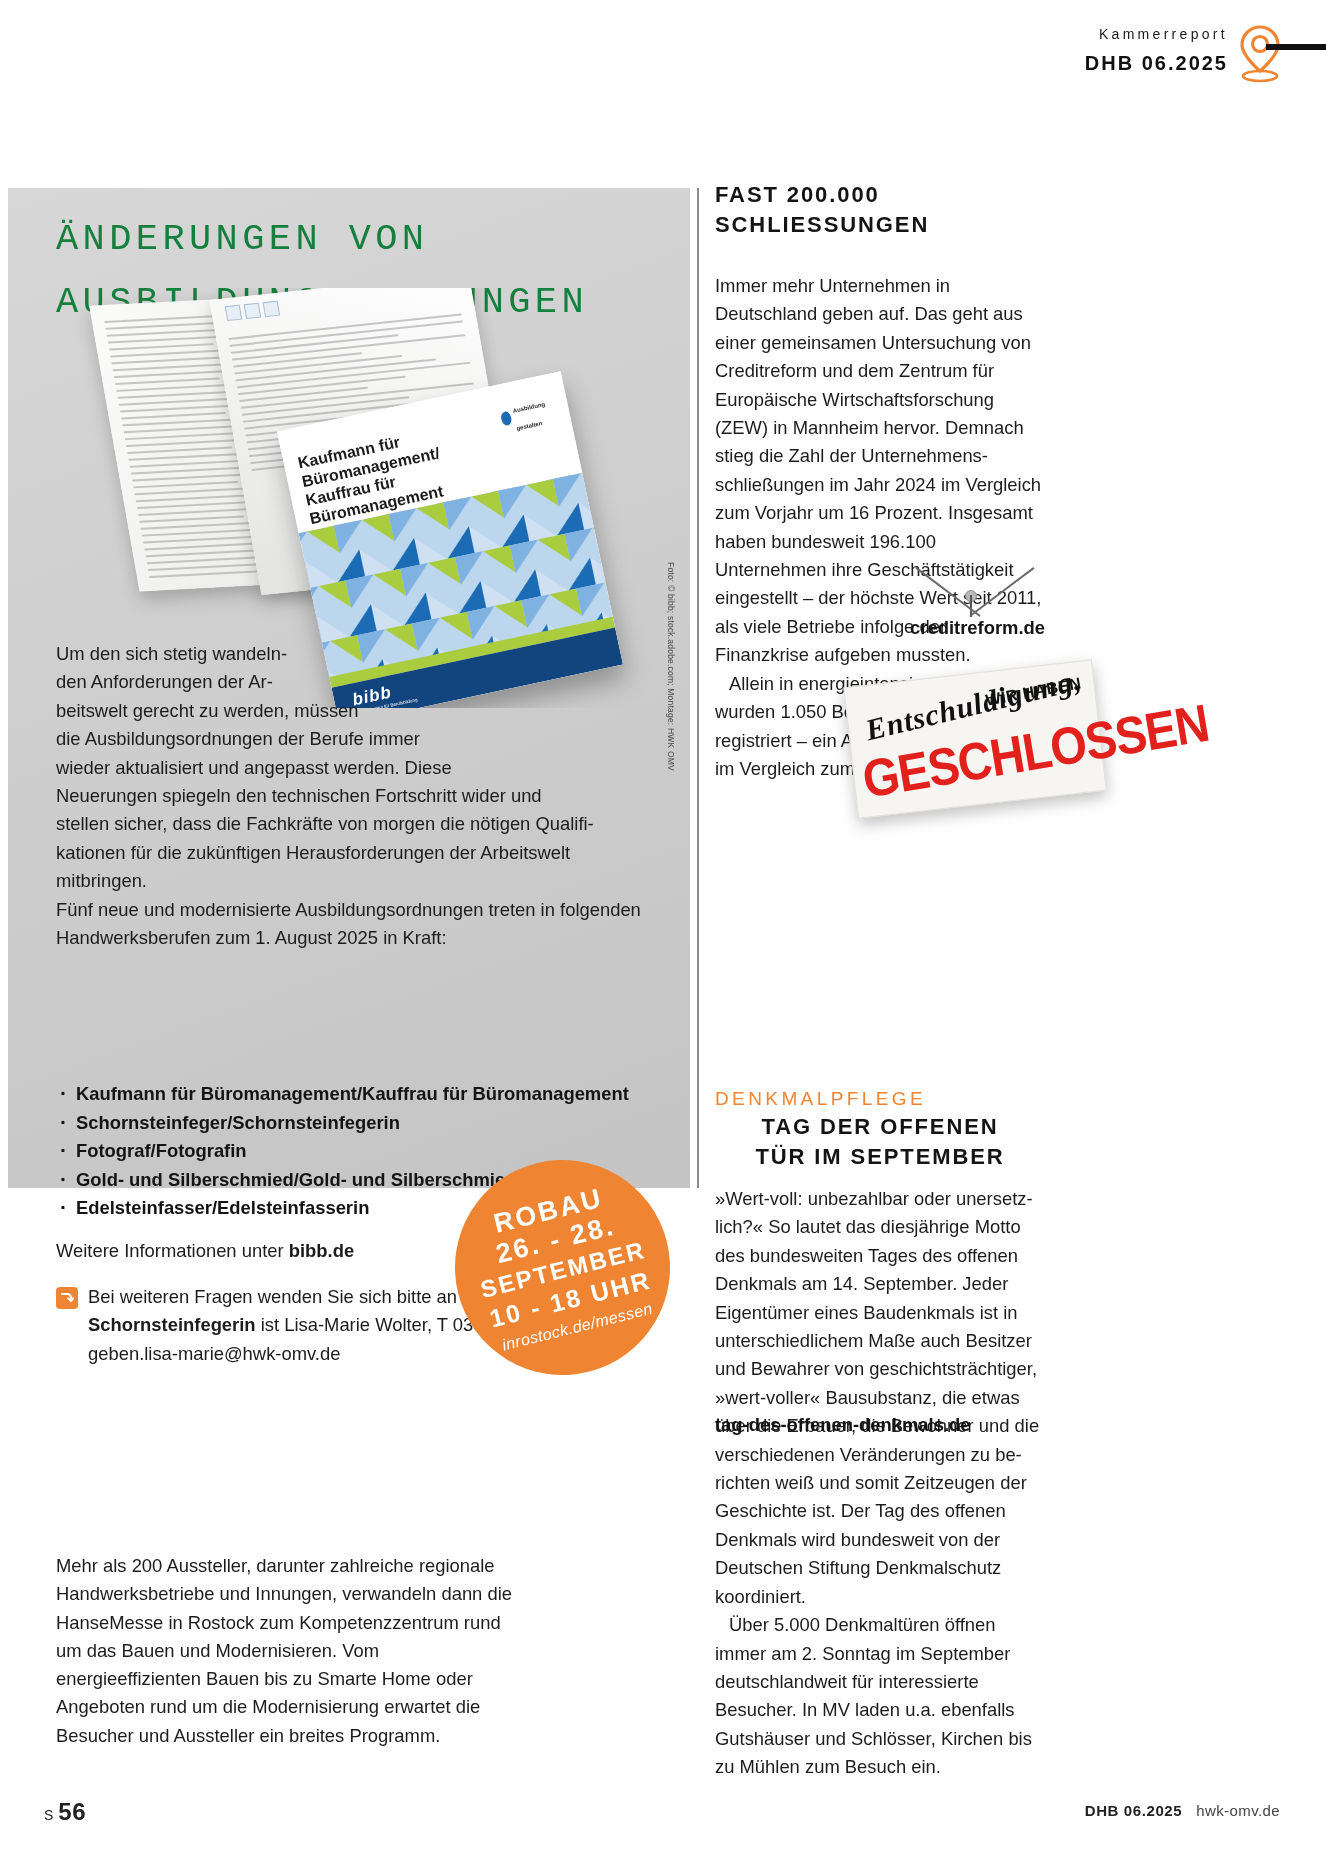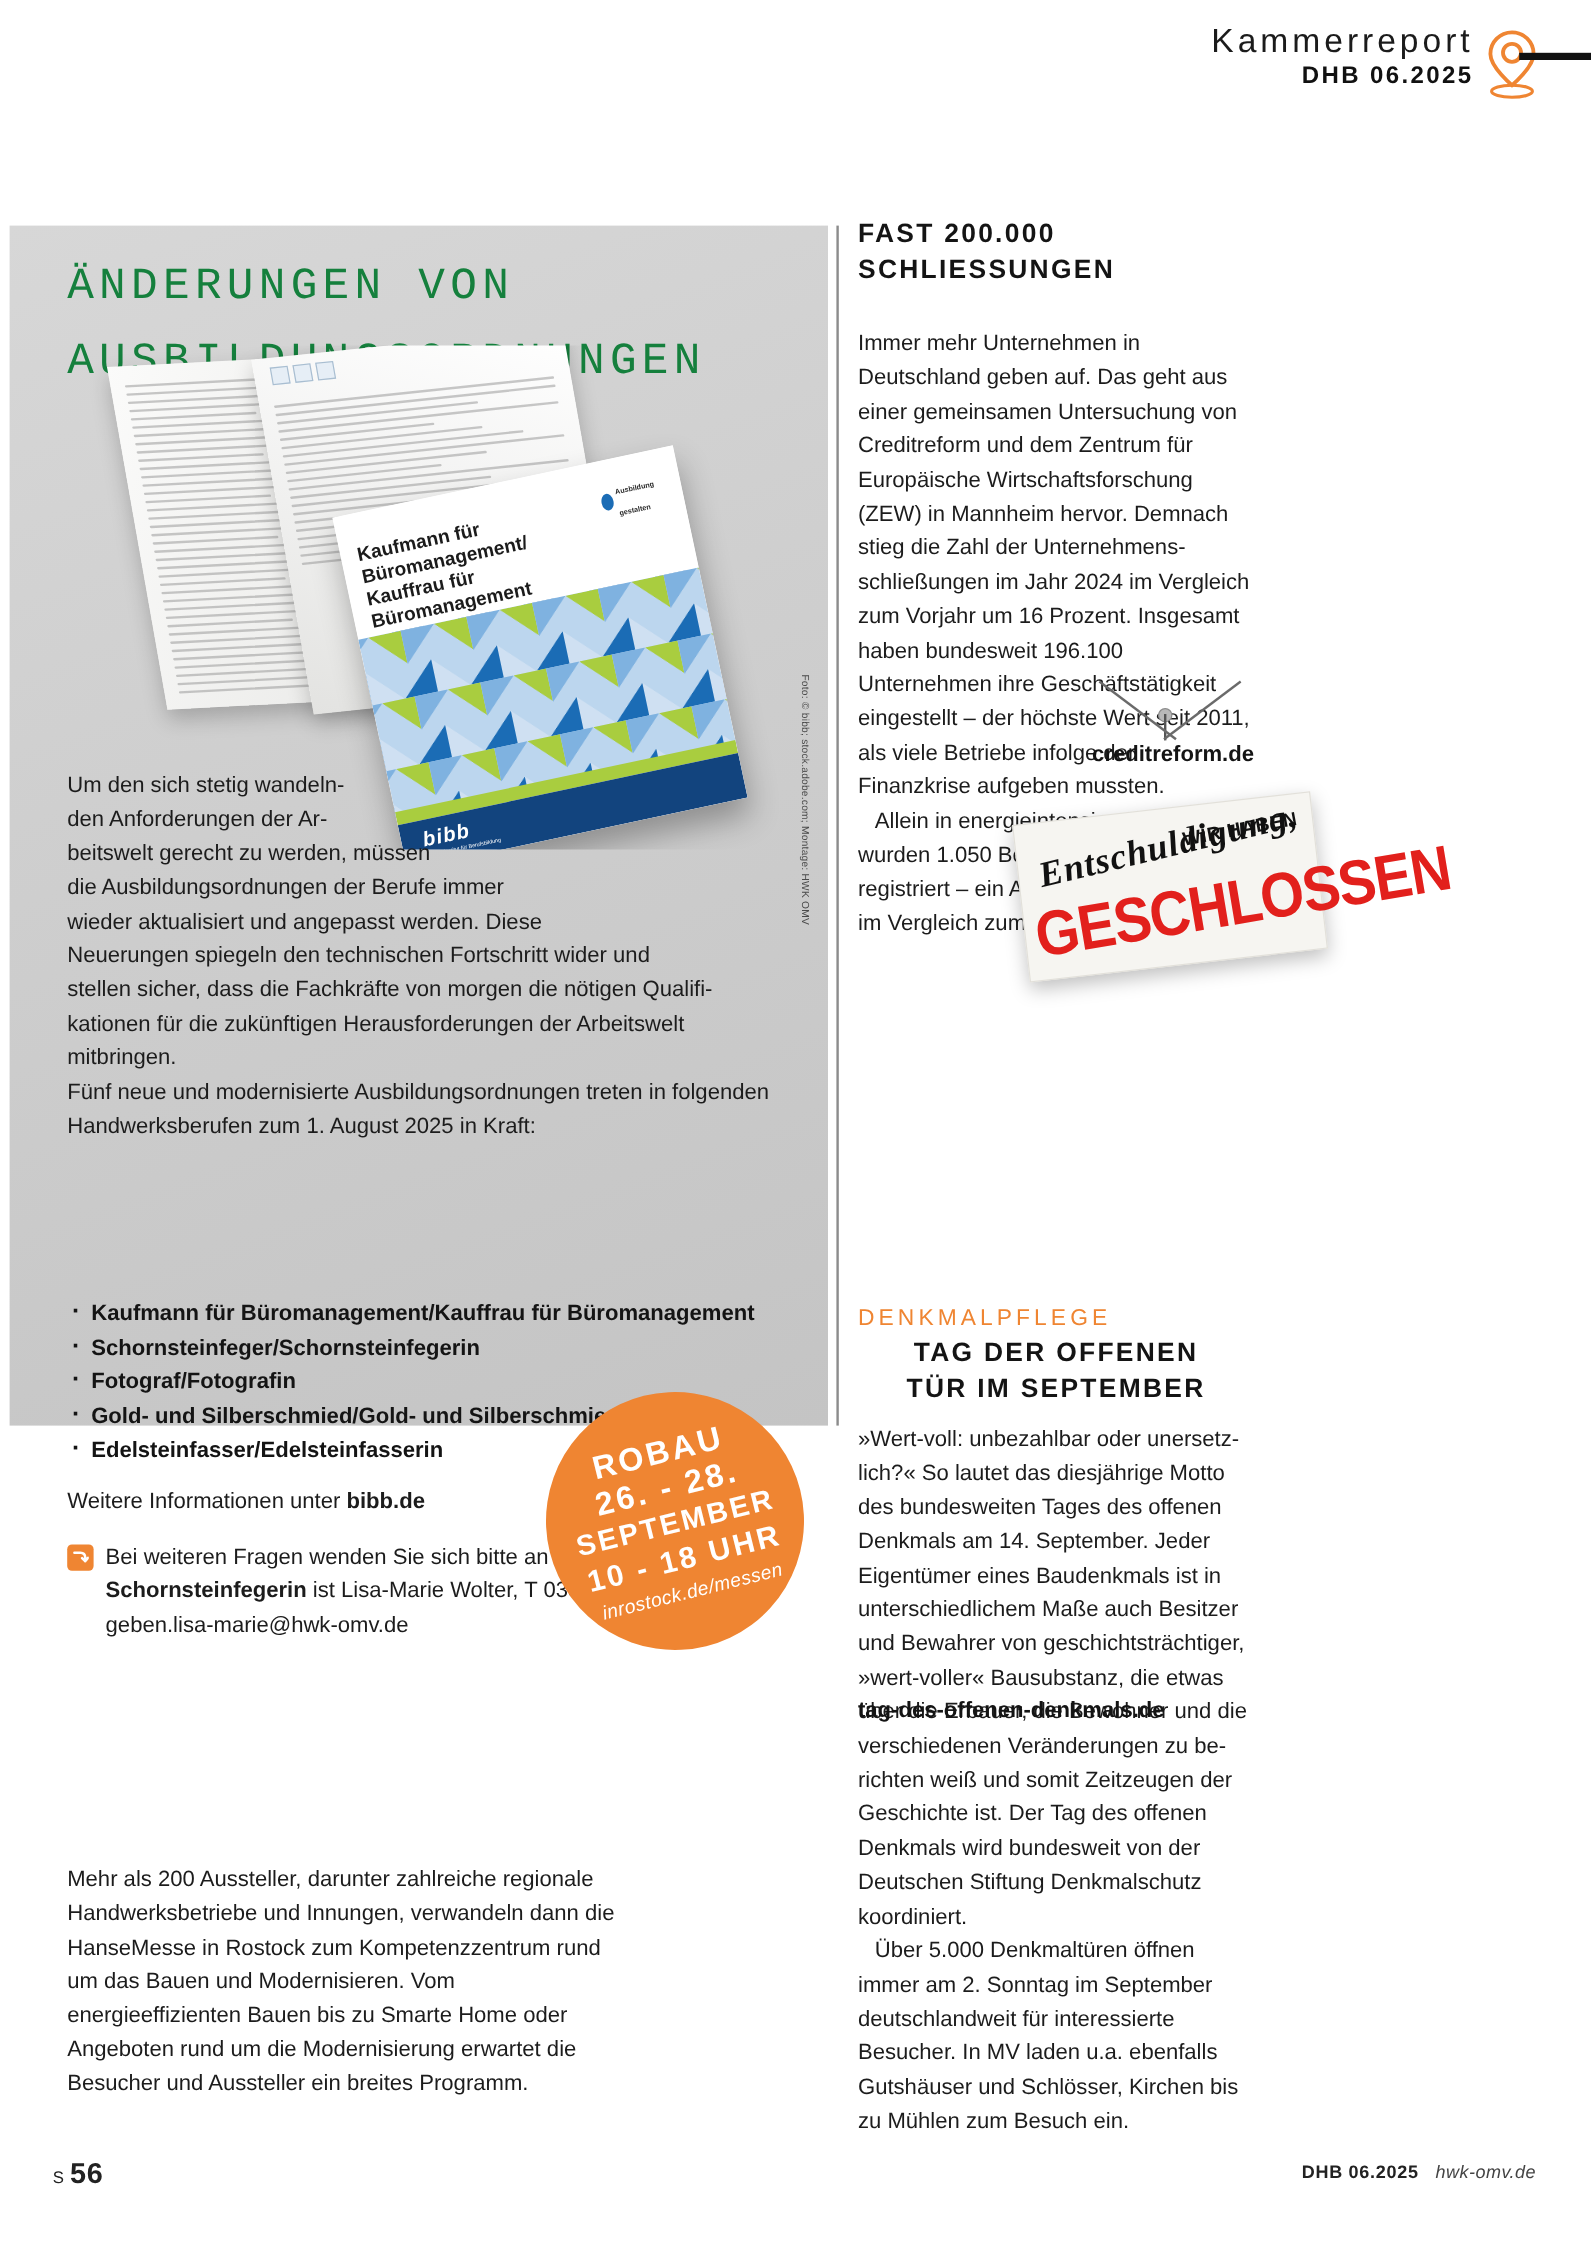--- a/index.html
+++ b/index.html
@@ -10,21 +10,21 @@
     overflow: hidden;
   }
   .page { position: relative; width: 1326px; height: 1875px; background:#fff; }
 
   
   .header {
     position: absolute; top: 22px; right: 0; width: 560px; height: 62px;
   }
   .hdr-text { position: absolute; right: 98px; top: 0; text-align: right; }
   .hdr-line1 {
-    font-size: 28px; letter-spacing: 3.3px; color: #1b1b1b;
+    font-size: 14px; letter-spacing: 3.3px; color: #1b1b1b;
     font-weight: 400; font-family: "Liberation Sans", sans-serif;
     line-height: 24px; white-space: nowrap;
   }
   .hdr-line2 {
     font-size: 20px; letter-spacing: 2.0px; color: #111;
     font-weight: 700; line-height: 26px; margin-top: 4px; white-space: nowrap;
   }
   .pin { position: absolute; right: 43px; top: 2px; width: 46px; height: 60px; }
   .hdr-rule {
     position: absolute; right: -10px; top: 22px; width: 70px; height: 6px; background: #111;
@@ -231,21 +231,21 @@
     letter-spacing: -1px; transform: rotate(-3deg) scaleY(1.12);
     font-family: "Liberation Sans", sans-serif;
   }
 
   
   .f-left { position: absolute; left: 44px; top: 1798px; font-size: 15px; color: #222; }
   .f-left .s { font-size: 14px; letter-spacing: 1px; }
   .f-left .n { font-size: 24px; font-weight: 700; letter-spacing: .5px; margin-left: 4px; }
   .f-right { position: absolute; right: 46px; top: 1802px; font-size: 15px; color: #222; }
   .f-right .d { font-weight: 700; letter-spacing: .6px; }
-  .f-right .u { margin-left: 14px; color: #444; letter-spacing: .4px; font-style: italic; }
+  .f-right .u { margin-left: 14px; color: #444; letter-spacing: .4px; }
 </style>
 </head>
 <body>
 
 <div class="page">
 
   <div class="header">
     <div class="hdr-text">
       <div class="hdr-line1">Kammerreport</div>
       <div class="hdr-line2">DHB 06.2025</div>

